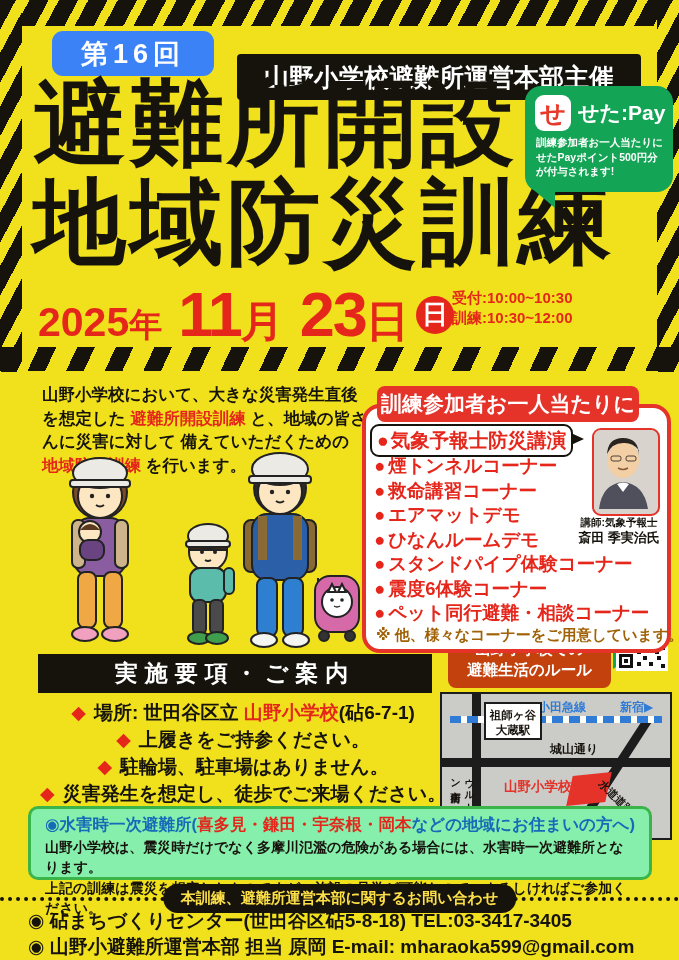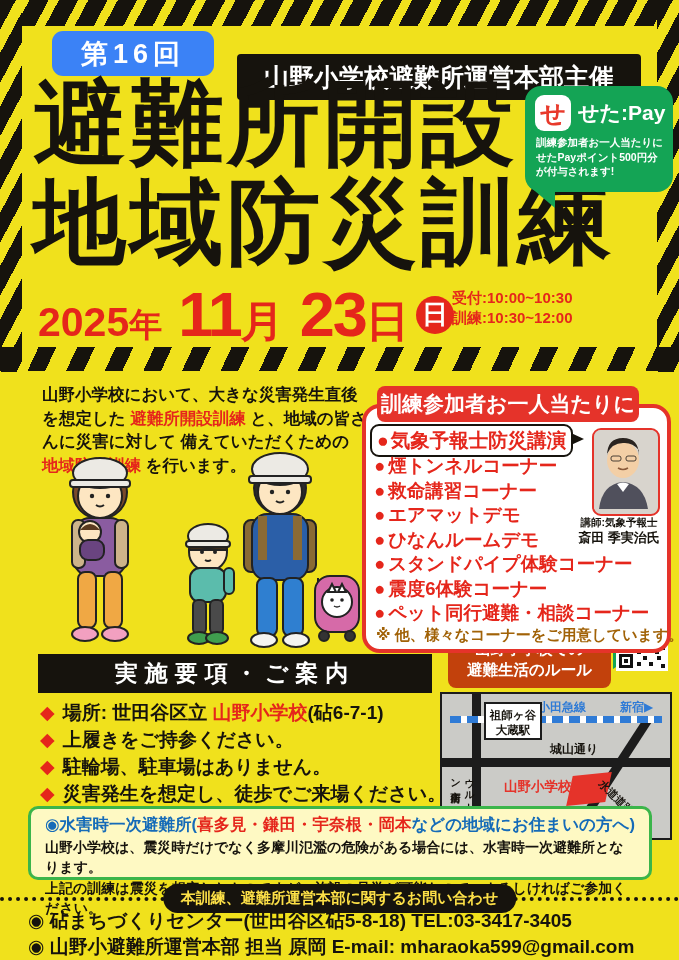--- a/index.html
+++ b/index.html
@@ -70,21 +70,21 @@
     border-radius:9px;overflow:hidden;background:#d8d4cd;}
   .caption1{position:absolute;right:2px;top:108px;width:92px;text-align:center;font-size:10.5px;font-weight:bold;}
   .caption2{position:absolute;right:2px;top:121px;width:92px;text-align:center;font-size:13px;font-weight:900;}
   
   .family{left:28px;top:440px;width:332px;height:212px;}
   
   .guide-bar{left:38px;top:654px;width:394px;height:39px;background:#16130d;color:#fff;
     font-size:23px;font-weight:bold;letter-spacing:7px;
     display:flex;align-items:center;justify-content:center;}
   .guide-list{left:40px;top:699px;margin:0;padding:0;list-style:none;}
-  .guide-list li{font-size:19px;font-weight:900;line-height:27px;white-space:nowrap;}
+  .guide-list li{font-size:19px;font-weight:900;line-height:27px;white-space:nowrap;text-align:center;}
   .guide-list li::before{content:"◆";color:#e5261b;margin-right:8px;}
   
   .rule-tab{left:502px;top:615px;width:46px;height:20px;background:#14a455;border-radius:5px 5px 0 0;
     display:flex;justify-content:center;align-items:center;}
   .rule-box{left:448px;top:631px;width:163px;height:57px;background:#c2410c;border-radius:8px;
     color:#fff;font-size:15.5px;font-weight:900;text-align:center;line-height:1.35;
     display:flex;flex-direction:column;align-items:center;justify-content:center;}
   .rule-arrow{left:613px;top:647px;width:0;height:0;
     border-left:17px solid #14a455;border-top:11px solid transparent;border-bottom:11px solid transparent;}
   .qr{left:616px;top:619px;width:52px;height:52px;background:#fff;}
@@ -99,21 +99,21 @@
     font-size:11.5px;font-weight:900;text-align:center;line-height:1.3;padding-top:4px;box-sizing:border-box;z-index:2;}
   .m-hroad{position:absolute;left:0;top:64px;width:228px;height:9px;background:#1c1c1c;}
   .m-hroad-label{position:absolute;left:108px;top:47px;font-size:12px;font-weight:900;}
   .m-diag{position:absolute;left:150px;top:10px;width:9px;height:190px;background:#1c1c1c;transform:rotate(33deg);}
   .m-diag-label{position:absolute;left:152px;top:96px;font-size:11px;font-weight:900;transform:rotate(45deg);white-space:nowrap;}
   .m-school-shape{position:absolute;left:128px;top:80px;width:38px;height:30px;background:#e5332a;
     transform:skewX(-18deg) rotate(-6deg);}
   .m-school-label{position:absolute;left:62px;top:84px;color:#e5332a;font-size:13.5px;font-weight:900;white-space:nowrap;}
   .m-street{position:absolute;left:6px;top:78px;writing-mode:vertical-rl;font-size:10px;font-weight:900;letter-spacing:0.5px;}
   
-  .flood{left:28px;top:806px;width:624px;height:74px;background:#fef9c3;border:3px solid #3bb54a;
+  .flood{left:28px;top:806px;width:624px;height:74px;background:#86efac;border:3px solid #3bb54a;
     border-radius:10px;box-sizing:border-box;padding:5px 12px 0 14px;}
   .flood-title{font-size:16.5px;font-weight:900;color:#156bb8;white-space:nowrap;}
   .flood-body{font-size:14px;font-weight:bold;line-height:1.45;margin-top:1px;}
   
   .dotline{left:0;top:897px;width:679px;border-top:4px dotted #16130d;}
   .contact-pill{left:50%;top:884px;transform:translateX(-50%);background:#16130d;color:#fde047;
     border-radius:15px;padding:5px 18px;font-size:15px;font-weight:bold;white-space:nowrap;z-index:2;}
   .contact-line1{left:28px;top:908px;font-size:19px;font-weight:900;white-space:nowrap;}
   .contact-line2{left:28px;top:934px;font-size:19px;font-weight:900;white-space:nowrap;}
 </style>

